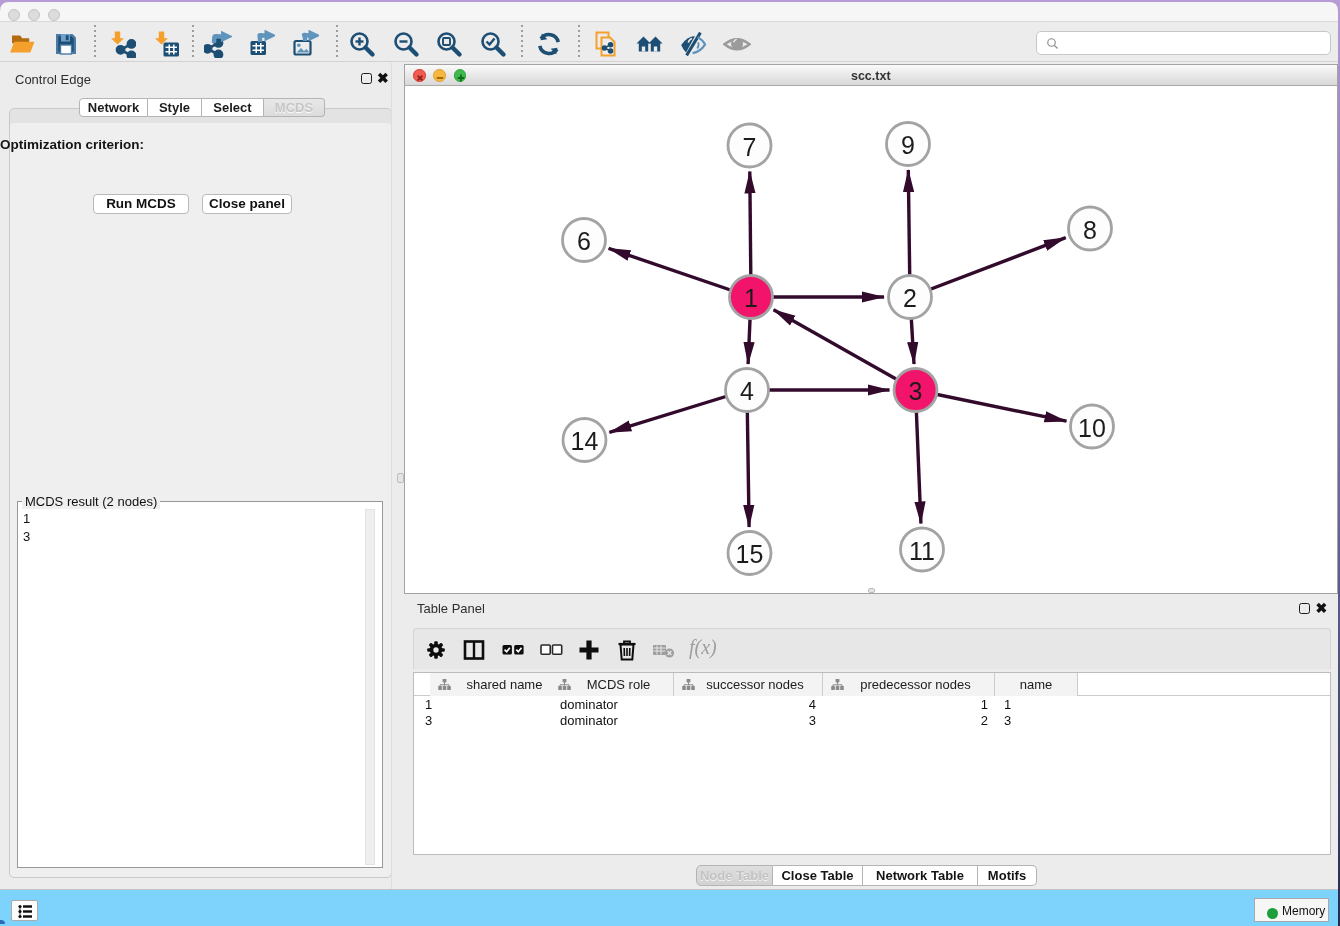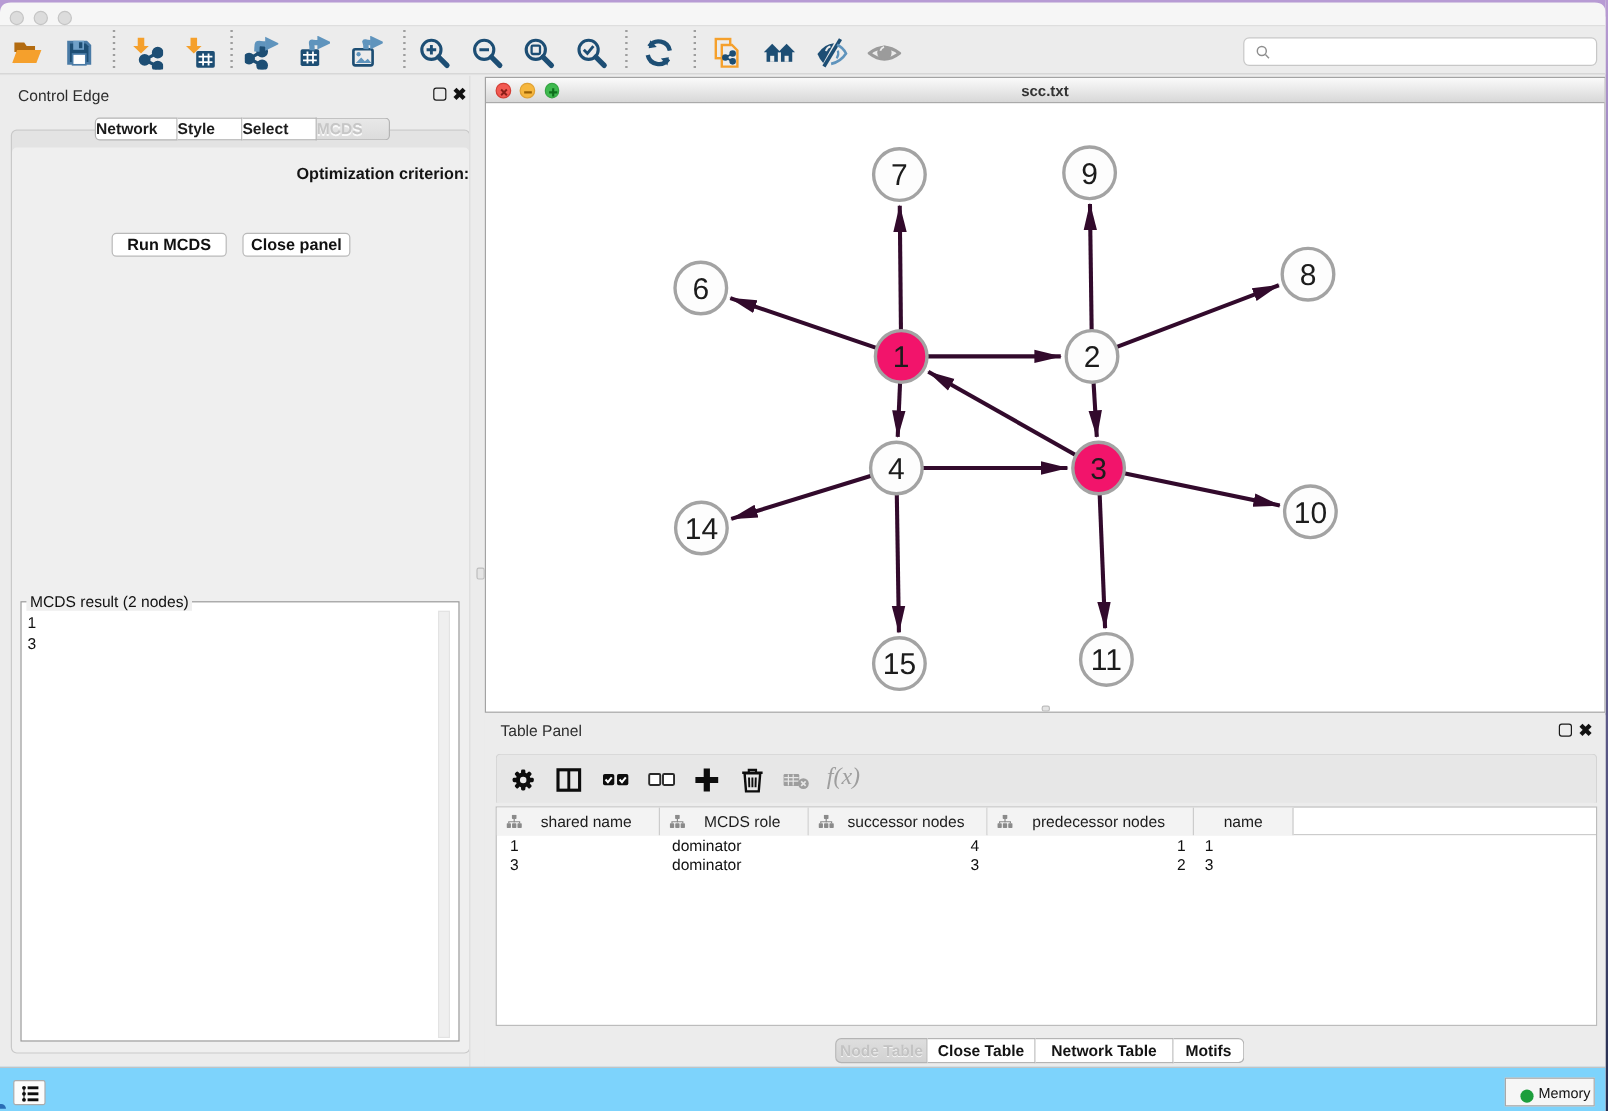--- a/index.html
+++ b/index.html
@@ -12,25 +12,25 @@
 .ticon{position:absolute;top:8px;width:28px;height:28px}
 .tsep{position:absolute;top:3px;height:34px;width:2px;background:repeating-linear-gradient(180deg,#9d9d9d 0 2px,rgba(0,0,0,0) 2px 5px)}
 #search{position:absolute;left:1036px;top:9px;width:295px;height:24px;background:#fff;border:1px solid #c7c7c7;border-radius:5px}
 
 #cpanel{position:absolute;left:0;top:63px;width:391px;height:826px;background:#ececec}
 #cphead{position:absolute;left:15px;top:9px;font-size:13px;color:#2e2e2e}
 .undock{position:absolute;width:11px;height:11px;border:1.6px solid #1a1a1a;border-radius:2.5px;background:transparent}
 .closex{position:absolute;font-size:14px;font-weight:bold;color:#111;line-height:11px}
 #cpbody{position:absolute;left:9px;top:45px;width:383px;height:770px;background:#efefef;border:1px solid #c9c9c9;border-radius:5px;box-shadow:inset 0 14px 0 #e3e3e3}
 .tabs{position:absolute;display:flex;height:19px}
-.tab{height:19px;line-height:18px;font-size:13px;font-weight:bold;color:#1c1c1c;background:#fff;border:1px solid #b4b4b4;border-left:none;padding:0}
+.tab{height:19px;line-height:18px;font-size:13px;font-weight:bold;color:#1c1c1c;text-align:center;background:#fff;border:1px solid #b4b4b4;border-left:none;padding:0}
 .tab.first{border-left:1px solid #b4b4b4;border-radius:4px 0 0 4px}
 .tab.last{border-radius:0 4px 4px 0}
 .tab.sel{background:linear-gradient(#e8e8e8,#dcdcdc);color:#c6c6c6;text-shadow:0 1px 0 #fafafa}
-#optlab{position:absolute;left:0;top:74px;width:391px;text-align:right;font-size:13.5px;font-weight:bold;color:#141414}
+#optlab{position:absolute;left:0;top:74px;width:391px;text-align:left;font-size:13.5px;font-weight:bold;color:#141414}
 #combo{position:absolute;left:44px;top:97px;width:310px;height:20px;background:#fff;border:1px solid #b9b9b9;border-radius:4px;font-size:13.5px;font-weight:bold;color:#111;line-height:18px;padding-left:12px}
 .btn{position:absolute;height:20px;background:#fff;border:1px solid #b9b9b9;border-radius:4px;font-size:13.5px;font-weight:bold;color:#111;text-align:center;line-height:18px}
 #fieldset{position:absolute;left:17px;top:438px;width:366px;height:367px;border:1px solid #989898;background:#fff}
 #fslabel{position:absolute;left:4px;top:-8px;background:#efefef;font-size:13px;color:#111;padding:0 3px;white-space:nowrap}
 #fstext{position:absolute;left:1px;top:1px;font-size:13px;color:#111;line-height:17.5px;padding:7px 0 0 4px}
 #fsscroll{position:absolute;right:7px;top:7px;width:10px;height:356px;background:#efefef;border:1px solid #e3e3e3}
 
 #vdiv{position:absolute;left:391px;top:63px;width:13px;height:826px;background:#ececec;border-left:1px solid #dedede}
 #vhandle{position:absolute;left:5px;top:410px;width:7px;height:10px;background:#e4e4e4;border:1px solid #bdbdbd;border-radius:2px}
 
@@ -359,21 +359,21 @@
               <line x1="5" y1="7.5" x2="5" y2="16.5"></line>
               <line x1="9" y1="7.5" x2="9" y2="16.5"></line>
             </g>
             <circle cx="17.5" cy="15" r="4.5" fill="#9e9e9e"></circle>
             <path d="M15.6,13.1 l3.8,3.8 M19.4,13.1 l-3.8,3.8" stroke="#e7e7e7" stroke-width="1.4"></path>
           </svg></div>
         <div style="position:absolute;left:275px;top:7px;font-family:'Liberation Serif',serif;font-style:italic;font-size:20px;color:#9e9e9e">f(x)</div>
       </div>
       <div id="ttable">
         <div id="thead">
-          <div class="th" style="left:0px;width:136px"><svg class="hicon" viewBox="0 0 13 11">
+          <div class="th" style="left:16px;width:136px"><svg class="hicon" viewBox="0 0 13 11">
               <g fill="#8a8a8a">
                 <rect x="4.6" y="0" width="3.8" height="3.4" rx="0.6"></rect>
                 <rect x="0.2" y="7" width="3.6" height="4" rx="0.6"></rect>
                 <rect x="4.7" y="7" width="3.6" height="4" rx="0.6"></rect>
                 <rect x="9.2" y="7" width="3.6" height="4" rx="0.6"></rect>
               </g>
               <g stroke="#8a8a8a" stroke-width="1">
                 <path d="M6.5,3.4 v3 M2,7 v-1.2 h9 v1.2" fill="none"></path>
               </g>
             </svg><span style="margin-left:14px">shared name</span></div>

